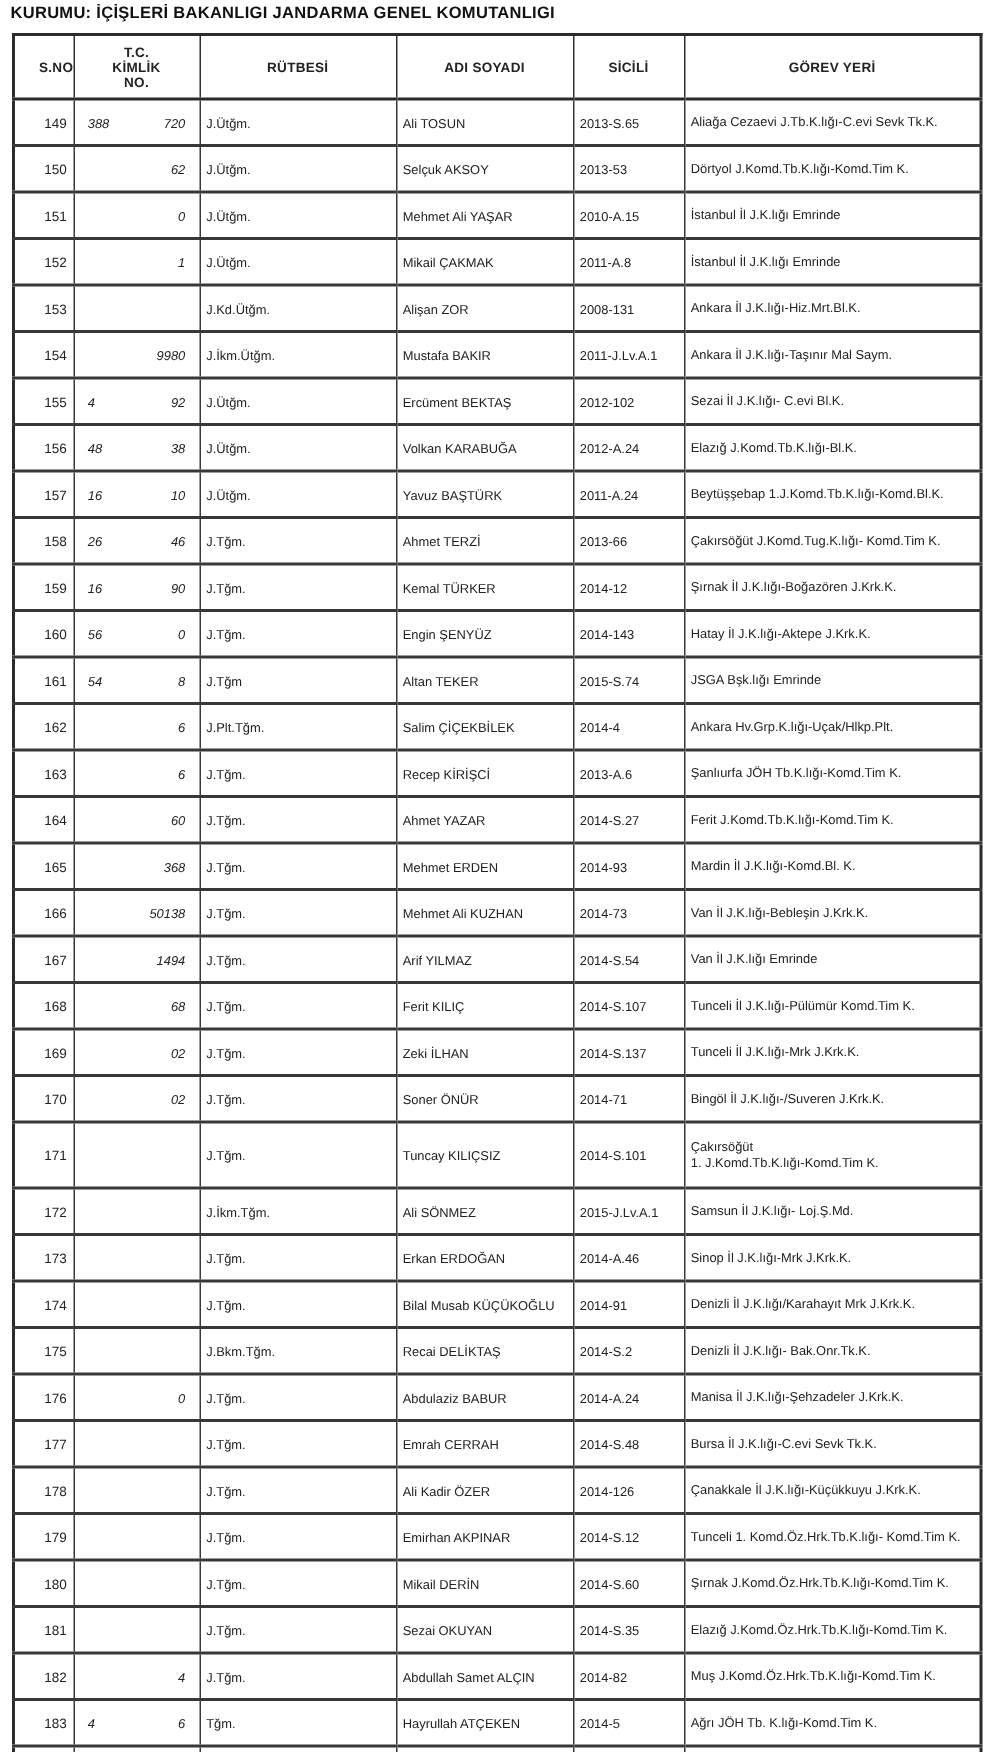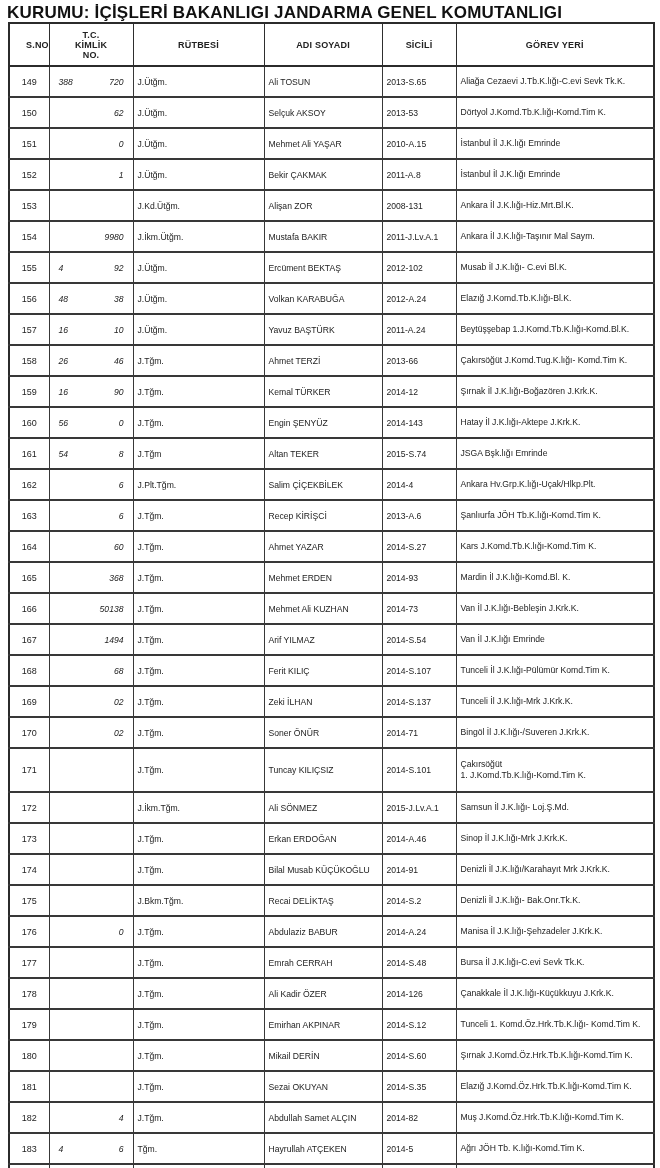--- a/index.html
+++ b/index.html
@@ -3,21 +3,21 @@
 <meta charset="utf-8">
 <style>
   html,body{margin:0;padding:0;}
   body{
     width:660px;height:1168px;background:#ffffff;
     font-family:"Liberation Sans","DejaVu Sans",sans-serif;
     color:#1c1c1c;position:relative;overflow:hidden;
   }
   .page-title{
     position:absolute;top:3px;left:7px;
-    font-size:17px;font-weight:bold;letter-spacing:.2px;color:#111;
+    font-size:11px;font-weight:bold;letter-spacing:.2px;color:#111;
     white-space:nowrap;
   }
   table.doc{
     position:absolute;top:22px;left:8px;width:645px;
     border-collapse:collapse;table-layout:fixed;
     border:2px solid #2b2b2b;
   }
   col.c-sno{width:40px}
   col.c-id{width:84px}
   col.c-rank{width:131px}
@@ -29,21 +29,21 @@
     border:1px solid #2e2e2e;border-bottom:2px solid #2b2b2b;
     text-align:center;vertical-align:middle;padding:0 16px;
     letter-spacing:.2px;
   }
   td{
     height:27px;font-size:8.6px;color:#222;
     border:1px solid #383838;border-bottom-width:2px;
     vertical-align:middle;padding:1px 4px;
     overflow:hidden;
   }
-  td.sno{text-align:center;font-size:9px;}
+  td.sno{text-align:right;font-size:9px;}
   td.idc{padding:1px 9px;}
   .idwrap{display:flex;width:100%;font-style:italic;}
   .id-l{white-space:pre;}
   .id-r{margin-left:auto;white-space:pre;}
   td.duty{white-space:pre-line;line-height:1.25;padding-right:2px;}
   tr.tall td{height:40px;}
   table.doc{border-bottom:3px solid #222;}
 </style>
 </head>
 <body>
@@ -111,21 +111,21 @@
       </tr>
       <tr>
         <td class="sno">152</td>
         <td class="idc">
           <span class="idwrap">
             <span class="id-l"></span>
             <span class="id-r">1</span>
           </span>
         </td>
         <td class="rank">J.Ütğm.</td>
-        <td class="name">Bekir ÇAKMAK</td>
+        <td class="name">Mikail ÇAKMAK</td>
         <td class="sicil">2011-A.8</td>
         <td class="duty">İstanbul İl J.K.lığı Emrinde</td>
       </tr>
       <tr>
         <td class="sno">153</td>
         <td class="idc">
           <span class="idwrap">
             <span class="id-l"></span>
             <span class="id-r"></span>
           </span>
@@ -152,21 +152,21 @@
         <td class="sno">155</td>
         <td class="idc">
           <span class="idwrap">
             <span class="id-l">4</span>
             <span class="id-r">92</span>
           </span>
         </td>
         <td class="rank">J.Ütğm.</td>
         <td class="name">Ercüment BEKTAŞ</td>
         <td class="sicil">2012-102</td>
-        <td class="duty">Musab İl J.K.lığı- C.evi Bl.K.</td>
+        <td class="duty">Sezai İl J.K.lığı- C.evi Bl.K.</td>
       </tr>
       <tr>
         <td class="sno">156</td>
         <td class="idc">
           <span class="idwrap">
             <span class="id-l">48</span>
             <span class="id-r">38</span>
           </span>
         </td>
         <td class="rank">J.Ütğm.</td>
@@ -269,21 +269,21 @@
         <td class="sno">164</td>
         <td class="idc">
           <span class="idwrap">
             <span class="id-l"></span>
             <span class="id-r">60</span>
           </span>
         </td>
         <td class="rank">J.Tğm.</td>
         <td class="name">Ahmet YAZAR</td>
         <td class="sicil">2014-S.27</td>
-        <td class="duty">Kars J.Komd.Tb.K.lığı-Komd.Tim K.</td>
+        <td class="duty">Ferit J.Komd.Tb.K.lığı-Komd.Tim K.</td>
       </tr>
       <tr>
         <td class="sno">165</td>
         <td class="idc">
           <span class="idwrap">
             <span class="id-l"></span>
             <span class="id-r">368</span>
           </span>
         </td>
         <td class="rank">J.Tğm.</td>

